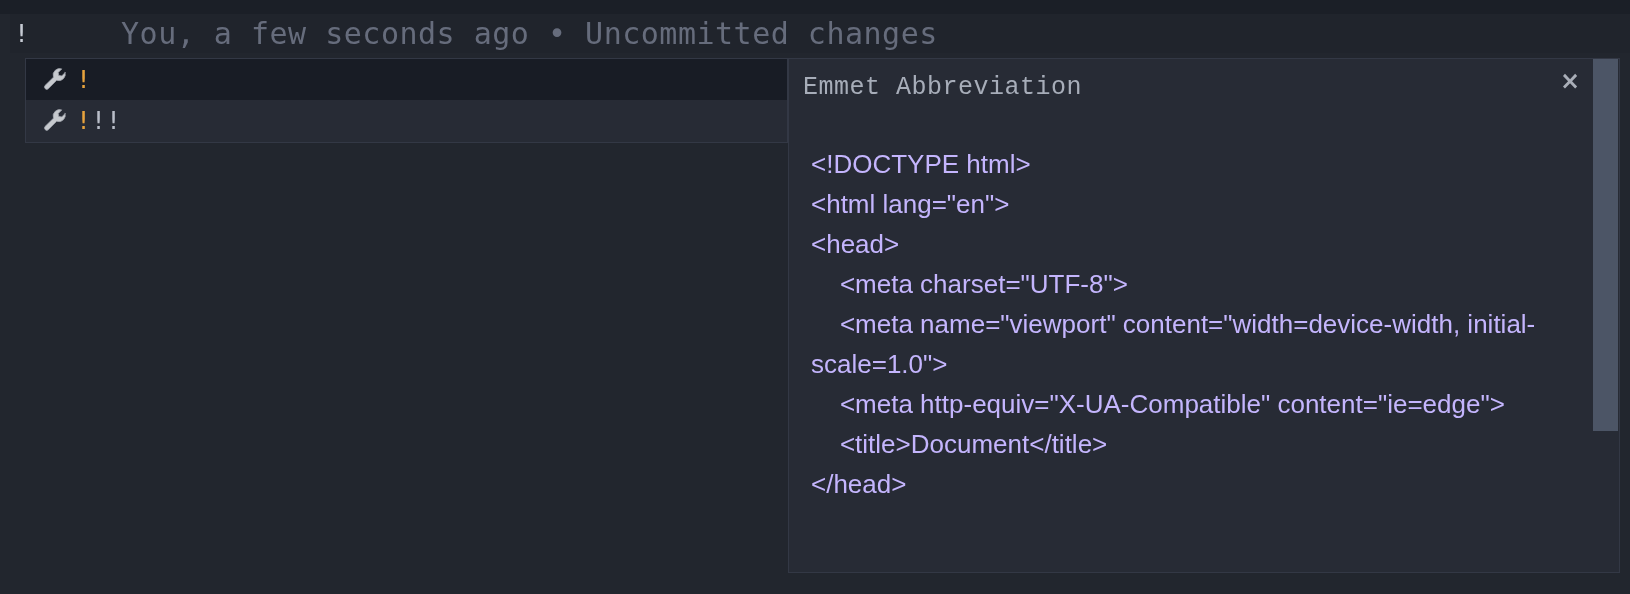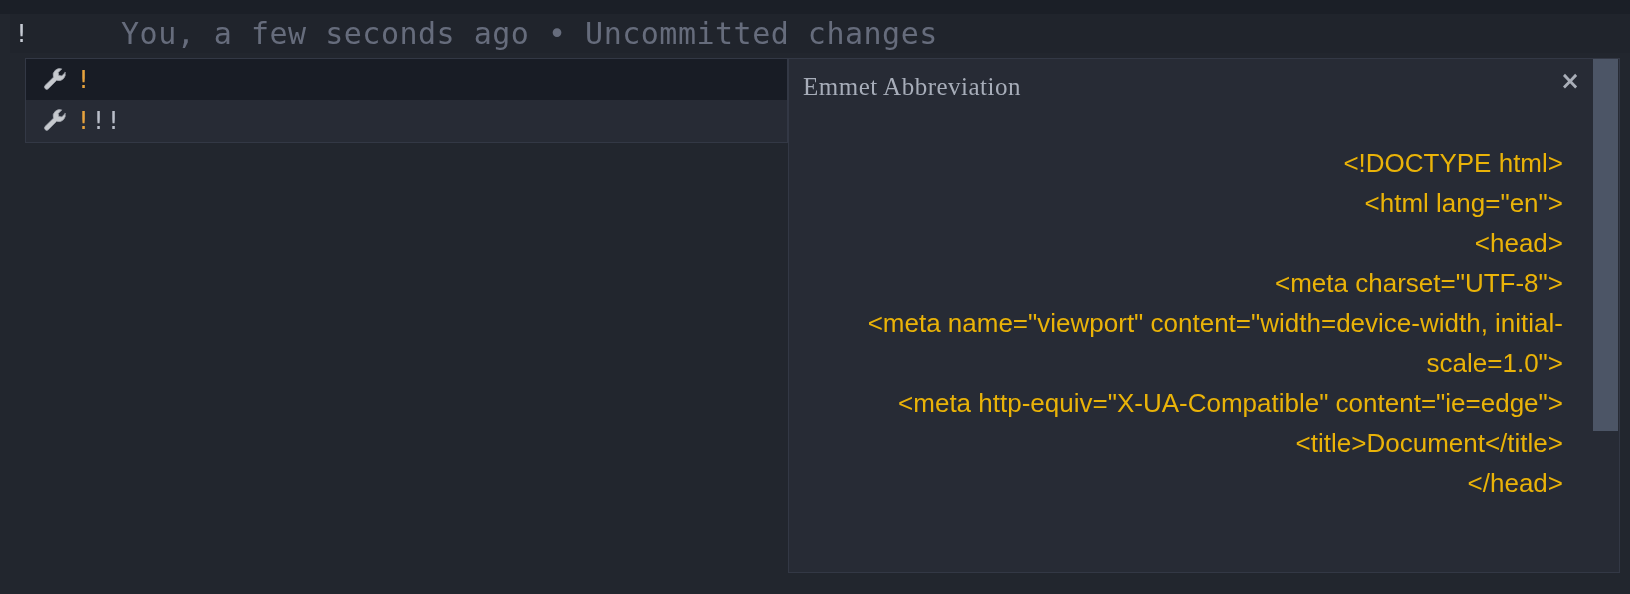--- a/index.html
+++ b/index.html
@@ -105,36 +105,35 @@
     overflow: hidden;
   }
   .doc-inner {
     position: absolute;
     left: 0; top: 0;
     right: 0; bottom: 0;
     padding: 14px 40px 10px 14px;
     box-sizing: border-box;
   }
   .doc-title {
-    font-family: Liberation Serif, serif;
+    font-family: Liberation Mono, monospace;
     font-size: 25px;
     color: #a7adb9;
     letter-spacing: 0.5px;
     margin: 0 0 42px 0;
     white-space: pre;
   }
   .doc-body {
     font-family: "Liberation Sans", sans-serif;
     font-size: 26px;
     line-height: 40px;
-    color: #eab308;
+    color: #c4b5fd;
     white-space: pre-wrap;
     word-break: break-word;
-    margin: 16px;
-    text-align: right;
+    margin: 8px;
   }
 
   .doc-close {
     position: absolute;
     right: 47px; top: 68px;
     width: 26px; height: 26px;
     display: flex;
     align-items: center;
     justify-content: center;
     color: #a9aeb8;

